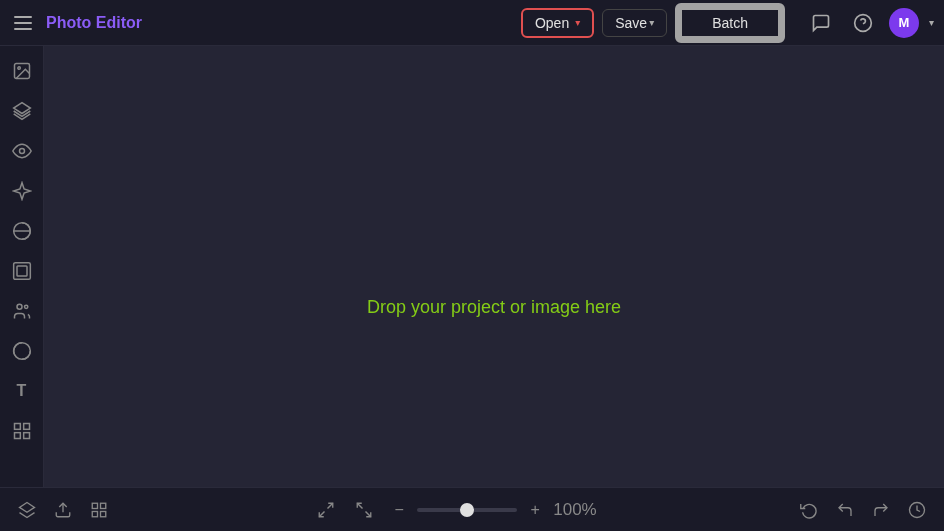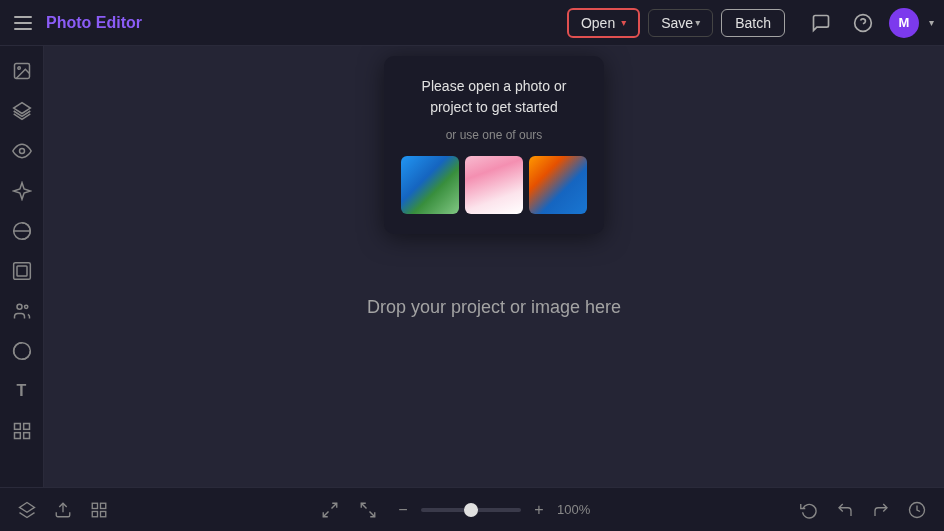--- a/index.html
+++ b/index.html
@@ -73,23 +73,23 @@
       padding: 5px 12px;
       font-size: 14px;
       cursor: pointer;
       display: flex;
       align-items: center;
       gap: 2px;
     }
     .btn-batch {
       background: transparent;
       color: #e0e0e0;
-      border: 1px solid #a3a3a3;
+      border: 7px solid #a3a3a3;
       border-radius: 6px;
-      padding: 5px 13px;
+      padding: 5px 30px;
       font-size: 14px;
       cursor: pointer;
     }
     .header-right {
       display: flex;
       align-items: center;
       gap: 10px;
       margin-left: 12px;
     }
     .icon-btn {
@@ -158,21 +158,21 @@
       flex: 1;
       position: relative;
       background: #252535;
       display: flex;
       align-items: center;
       justify-content: center;
     }
 
     
     .drop-text {
-      color: #a3a3a3;
+      color: #84cc16;
       font-size: 18px;
       position: absolute;
       top: 50%;
       left: 50%;
       transform: translate(-50%, -50%);
       white-space: nowrap;
       margin-top: 40px;
       text-align: right;
     }
 
@@ -291,21 +291,21 @@
     .zoom-slider::-webkit-slider-thumb {
       -webkit-appearance: none;
       width: 14px;
       height: 14px;
       border-radius: 50%;
       background: #e0e0e0;
       cursor: pointer;
     }
     .zoom-pct {
       color: #888;
-      font-size: 13px;
+      font-size: 17px;
       min-width: 36px;
     }
   </style>
 </head>
 <body>
 
 <div class="header">
   <div class="header-menu-icon">
     <span></span>
     <span></span>
@@ -412,29 +412,20 @@
         <rect x="3" y="3" width="7" height="7"></rect>
         <rect x="14" y="3" width="7" height="7"></rect>
         <rect x="3" y="14" width="7" height="7"></rect>
         <rect x="14" y="14" width="7" height="7"></rect>
       </svg>
     </div>
   </div>
 
   <div class="canvas-area">
 
-    <div class="popup">
-      <div class="popup-title">Please open a photo or project to get started</div>
-      <div class="popup-subtitle">or use one of ours</div>
-      <div class="popup-images">
-        <div class="popup-img popup-img-1"></div>
-        <div class="popup-img popup-img-2"></div>
-        <div class="popup-img popup-img-3"></div>
-      </div>
-    </div>
 
     <div class="drop-text">Drop your project or image here</div>
   </div>
 </div>
 
 <div class="bottom-bar">
   <div class="bottom-left">
     <div class="tool-btn">
       <svg width="18" height="18" viewBox="0 0 24 24" fill="none" stroke="currentColor" stroke-width="1.8">
         <polygon points="12 2 22 8.5 12 15 2 8.5 12 2"></polygon>

